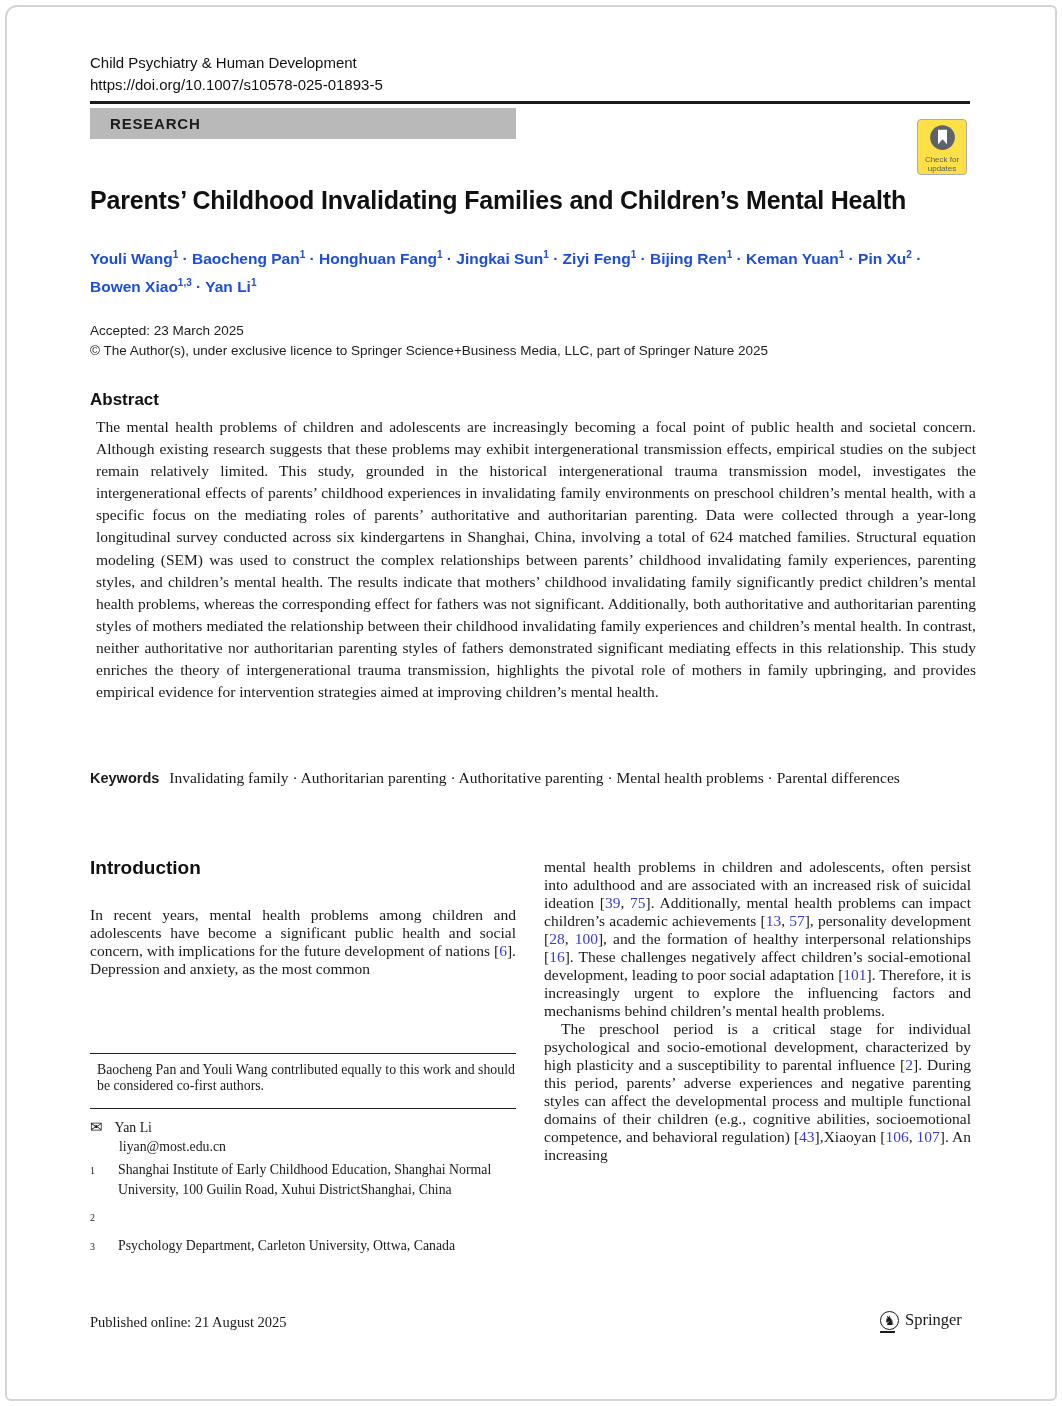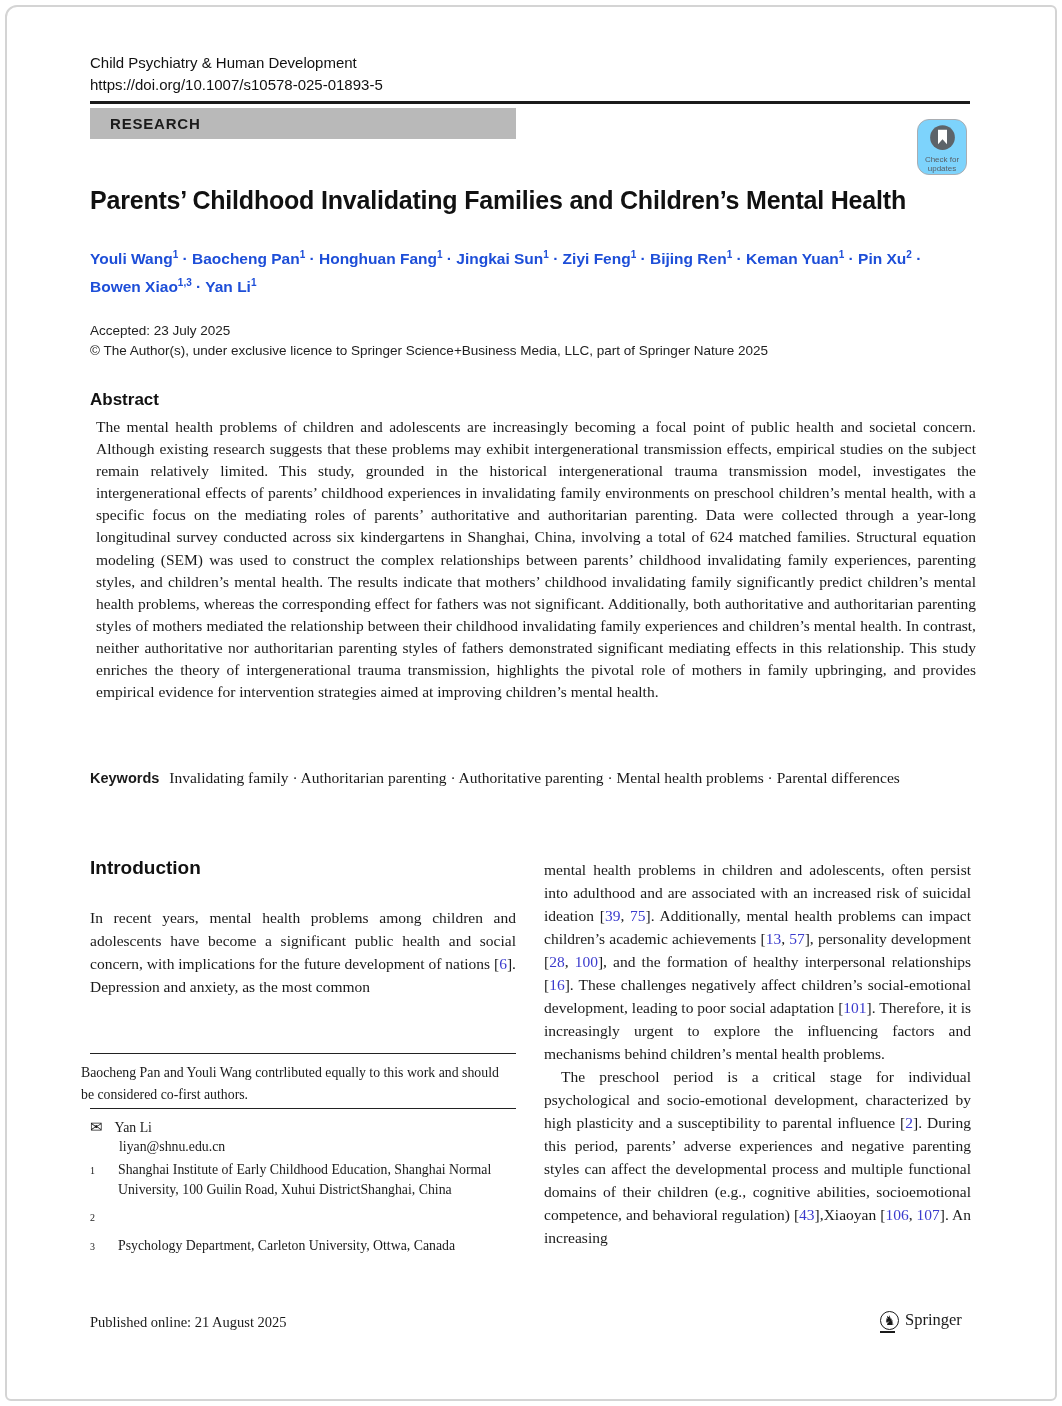--- a/index.html
+++ b/index.html
@@ -18,50 +18,50 @@
   
   .journal-head { top:52px; left:90px; width:700px; font-size:15px; line-height:22px; color:#111; }
   .journal-head .doi { color:#111; text-decoration:none; }
   .head-rule { top:101px; left:90px; width:880px; height:3px; background:#1b1b1b; }
   .research-bar {
     top:108px; left:90px; width:426px; height:31px; background:#b9b9b9;
     font-size:15px; font-weight:bold; letter-spacing:0.8px; color:#1b1b1b;
     line-height:31px; padding-left:20px;
   }
   .check-badge {
-    top:119px; left:917px; width:50px; height:56px; background:#7dd3fc;
-    border:1px solid #a9adb2; border-radius:12px; text-align:center; cursor:pointer;
+    top:119px; left:917px; width:50px; height:56px; background:#fde047;
+    border:1px solid #a9adb2; border-radius:4px; text-align:center; cursor:pointer;
   }
   .check-badge svg { margin-top:4px; }
   .check-badge .cb-text { font-size:8px; line-height:9px; color:#585d63; }
 
   
   .paper-title { top:186px; left:90px; width:880px; font-size:25px; font-weight:bold; color:#111; letter-spacing:-0.2px; }
   .authors { top:243px; left:90px; width:880px; font-size:15.5px; font-weight:bold; line-height:24px; color:#1d4ed8; }
   .authors sup { font-size:10px; }
 
   .meta { top:321px; left:90px; width:880px; font-size:13.5px; line-height:20px; color:#222; }
 
   
   .abstract-h { top:390px; left:90px; font-size:17px; font-weight:bold; color:#111;text-align:right; }
   .abstract-p { top:416px; left:96px; width:880px; font-size:15.5px; line-height:22.1px; text-align:justify; }
   .keywords  { top:766px; left:90px; width:880px; font-size:15.5px; line-height:23px; text-align:left; }
   .keywords .kw-label { font-family:"Liberation Sans", sans-serif; font-size:14.5px; font-weight:bold; margin-right:10px; }
 
   
   .intro-h { top:857px; left:90px; font-size:19px; font-weight:bold; color:#111;text-align:center; }
-  .col-p { font-size:15.5px; line-height:23px; text-align:justify; }
+  .col-p { font-size:15.5px; line-height:18px; text-align:justify; }
   .left-para { top:906px; left:90px; width:426px; }
   .right-col { top:858px; left:544px; width:427px; }
   .right-col .p2 { text-indent:17px; }
   .ref { color:#3a3acd; cursor:pointer; }
 
   
   .fn-rule { left:90px; width:426px; height:1px; background:#222; }
-  .fn-note { top:1062px; left:81px; width:426px; font-size:13.8px; line-height:22px; }
+  .fn-note { top:1062px; left:97px; width:426px; font-size:13.8px; line-height:16px; }
   .corr { top:1118px; left:90px; width:426px; font-size:13.8px; line-height:19px; }
   .corr .env { font-size:15px; margin-right:12px; }
   .corr .email { margin-left:29px; color:#1a1a1a; text-decoration:none; display:inline-block; }
   .affils { top:1160px; left:90px; width:426px; font-size:13.8px; line-height:19.5px; }
   .affil { display:flex; margin-bottom:8px; }
   .affil .no { width:28px; flex:0 0 28px; font-size:10px; padding-top:1px; }
 
   
   .pub-online { top:1314px; left:90px; font-size:14.5px; }
   .spr { top:1310px; left:880px; width:92px; display:flex; align-items:center; gap:6px; }
@@ -93,41 +93,41 @@
     <path d="M8 5 h8 v13 l-4 -4.5 -4 4.5 z" fill="#ffffff"></path>
   </svg>
   <div class="cb-text">Check for</div>
   <div class="cb-text">updates</div>
 </div>
 
 <h1 class="abs paper-title sans">Parents’ Childhood Invalidating Families and Children’s Mental Health</h1>
 <div class="abs authors sans">Youli Wang<sup>1</sup> · Baocheng Pan<sup>1</sup> · Honghuan Fang<sup>1</sup> · Jingkai Sun<sup>1</sup> · Ziyi Feng<sup>1</sup> · Bijing Ren<sup>1</sup> · Keman Yuan<sup>1</sup> · Pin Xu<sup>2</sup> · Bowen Xiao<sup>1,3</sup> · Yan Li<sup>1</sup></div>
 
 <div class="abs meta sans">
-  <div>Accepted: 23 July 2025</div>
+  <div>Accepted: 23 March 2025</div>
   <div>© The Author(s), under exclusive licence to Springer Science+Business Media, LLC, part of Springer Nature 2025</div>
 </div>
 
 <h2 class="abs abstract-h sans">Abstract</h2>
 <p class="abs abstract-p">The mental health problems of children and adolescents are increasingly becoming a focal point of public health and societal concern. Although existing research suggests that these problems may exhibit intergenerational transmission effects, empirical studies on the subject remain relatively limited. This study, grounded in the historical intergenerational trauma transmission model, investigates the intergenerational effects of parents’ childhood experiences in invalidating family environments on preschool children’s mental health, with a specific focus on the mediating roles of parents’ authoritative and authoritarian parenting. Data were collected through a year-long longitudinal survey conducted across six kindergartens in Shanghai, China, involving a total of 624 matched families. Structural equation modeling (SEM) was used to construct the complex relationships between parents’ childhood invalidating family experiences, parenting styles, and children’s mental health. The results indicate that mothers’ childhood invalidating family significantly predict children’s mental health problems, whereas the corresponding effect for fathers was not significant. Additionally, both authoritative and authoritarian parenting styles of mothers mediated the relationship between their childhood invalidating family experiences and children’s mental health. In contrast, neither authoritative nor authoritarian parenting styles of fathers demonstrated significant mediating effects in this relationship. This study enriches the theory of intergenerational trauma transmission, highlights the pivotal role of mothers in family upbringing, and provides empirical evidence for intervention strategies aimed at improving children’s mental health.</p>
 
 <p class="abs keywords"><span class="kw-label">Keywords</span><span>Invalidating family · Authoritarian parenting · Authoritative parenting · Mental health problems · Parental differences</span></p>
 
 <h2 class="abs intro-h sans">Introduction</h2>
 <p class="abs col-p left-para">In recent years, mental health problems among children and adolescents have become a significant public health and social concern, with implications for the future development of nations [<span class="ref">6</span>]. Depression and anxiety, as the most common</p>
 
 <div class="abs fn-rule" style="top:1053px;"></div>
 <p class="abs fn-note">Baocheng Pan and Youli Wang contrlibuted equally to this work and should be considered co-first authors.</p>
 <div class="abs fn-rule" style="top:1108px;"></div>
 
 <div class="abs corr">
   <div>
     <span class="env">✉</span><span>Yan Li</span>
   </div>
-  <span class="email">liyan@shnu.edu.cn</span>
+  <span class="email">liyan@most.edu.cn</span>
 </div>
 
 <div class="abs affils">
   <div class="affil">
     <span class="no">1</span>
     <span>Shanghai Institute of Early Childhood Education, Shanghai Normal University, 100 Guilin Road, Xuhui DistrictShanghai, China</span>
   </div>
   <div class="affil">
     <span class="no">2</span>
   </div>

